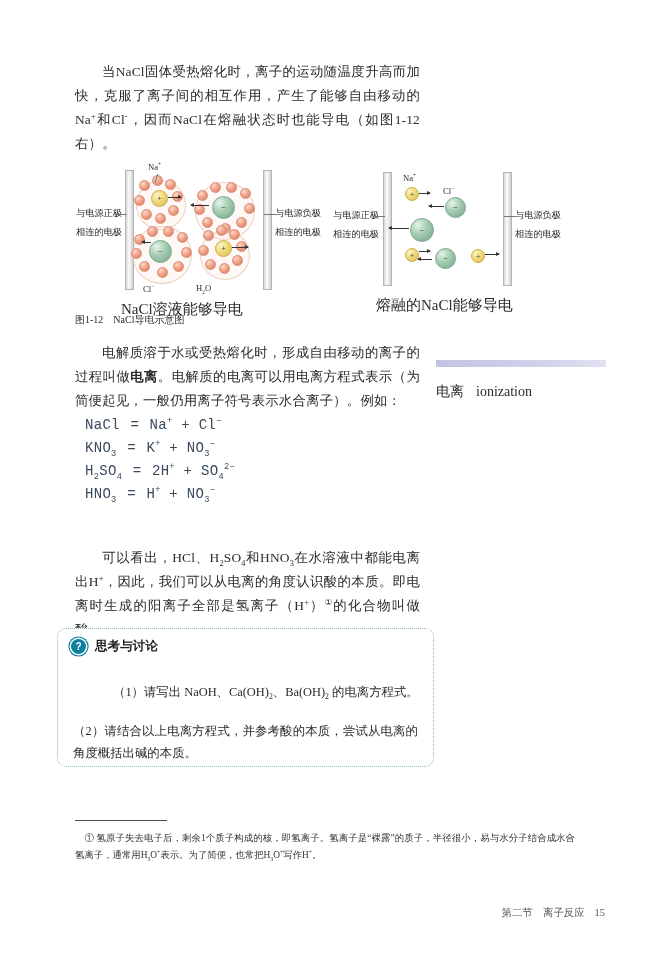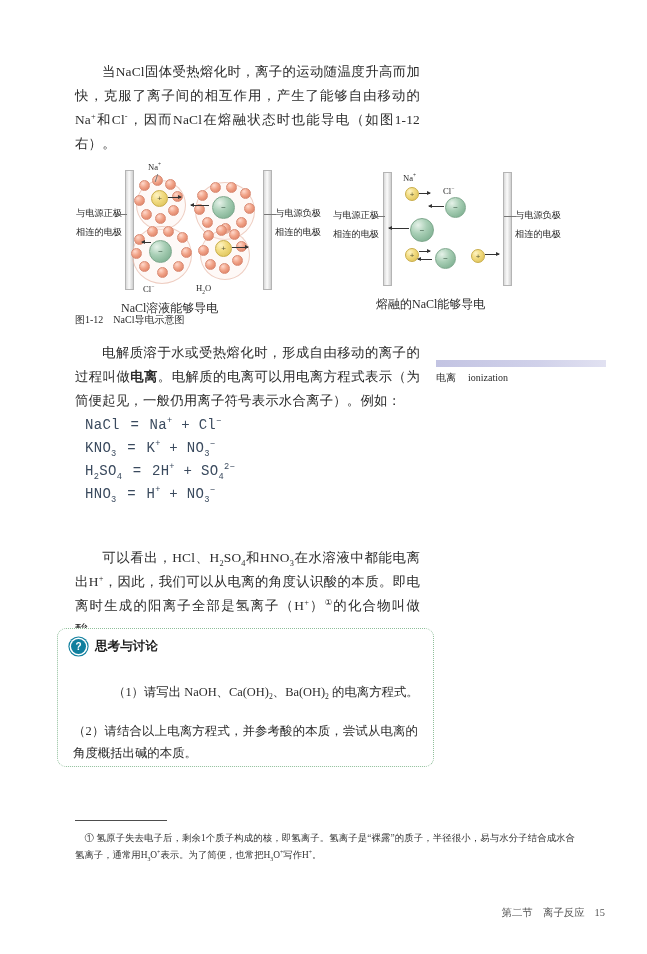--- a/index.html
+++ b/index.html
@@ -34,21 +34,21 @@
     position:absolute;width:7px;
     background:linear-gradient(to right,#d8d8d8,#fbfbfb 45%,#cfcfcf);
     border:1px solid #b4b4b4;
   }
   .elabel{
     position:absolute;font-size:9.2px;line-height:19px;
     color:#2b2b2b;white-space:nowrap;
   }
   .leader{position:absolute;height:1px;background:#777;}
   .figcap{
-    position:absolute;font-size:12px;color:#2b2b2b;white-space:nowrap;
+    position:absolute;font-size:15px;color:#2b2b2b;white-space:nowrap;
   }
   .ion{
     position:absolute;border-radius:50%;
   }
   .ion.na{
     background:radial-gradient(circle at 32% 28%,#fdf3c4 0%,#f3dd84 38%,#d9bc4e 100%);
     border:1px solid #c9ad48;
   }
   .ion.cl{
     background:radial-gradient(circle at 32% 28%,#e6f2e9 0%,#a9cfb6 40%,#6fa584 100%);
@@ -89,21 +89,21 @@
   .eq .eqsign{letter-spacing:0;padding:0 2px;}
 
   
   .note{position:absolute;left:436px;top:360px;width:175px;}
   .note .bar{
     height:7px;width:170px;
     background:linear-gradient(to right,#b8b9dd,#c8c9e6 60%,#dcdcef);
     opacity:.85;
   }
   .note .txt{
-    margin-top:4px;font-size:10px;color:#2b2b2b;white-space:nowrap;
+    margin-top:16px;font-size:14px;color:#2b2b2b;white-space:nowrap;
   }
   .note .txt .cn{margin-right:12px;}
 
   
   .tbox{
     position:absolute;left:57px;top:628px;width:375px;height:137px;
     border:1.5px dotted #8fbf9a;border-radius:9px;
     background:#fff;
   }
   .tbox .hdr{position:absolute;left:13px;top:9px;display:flex;align-items:center;}

